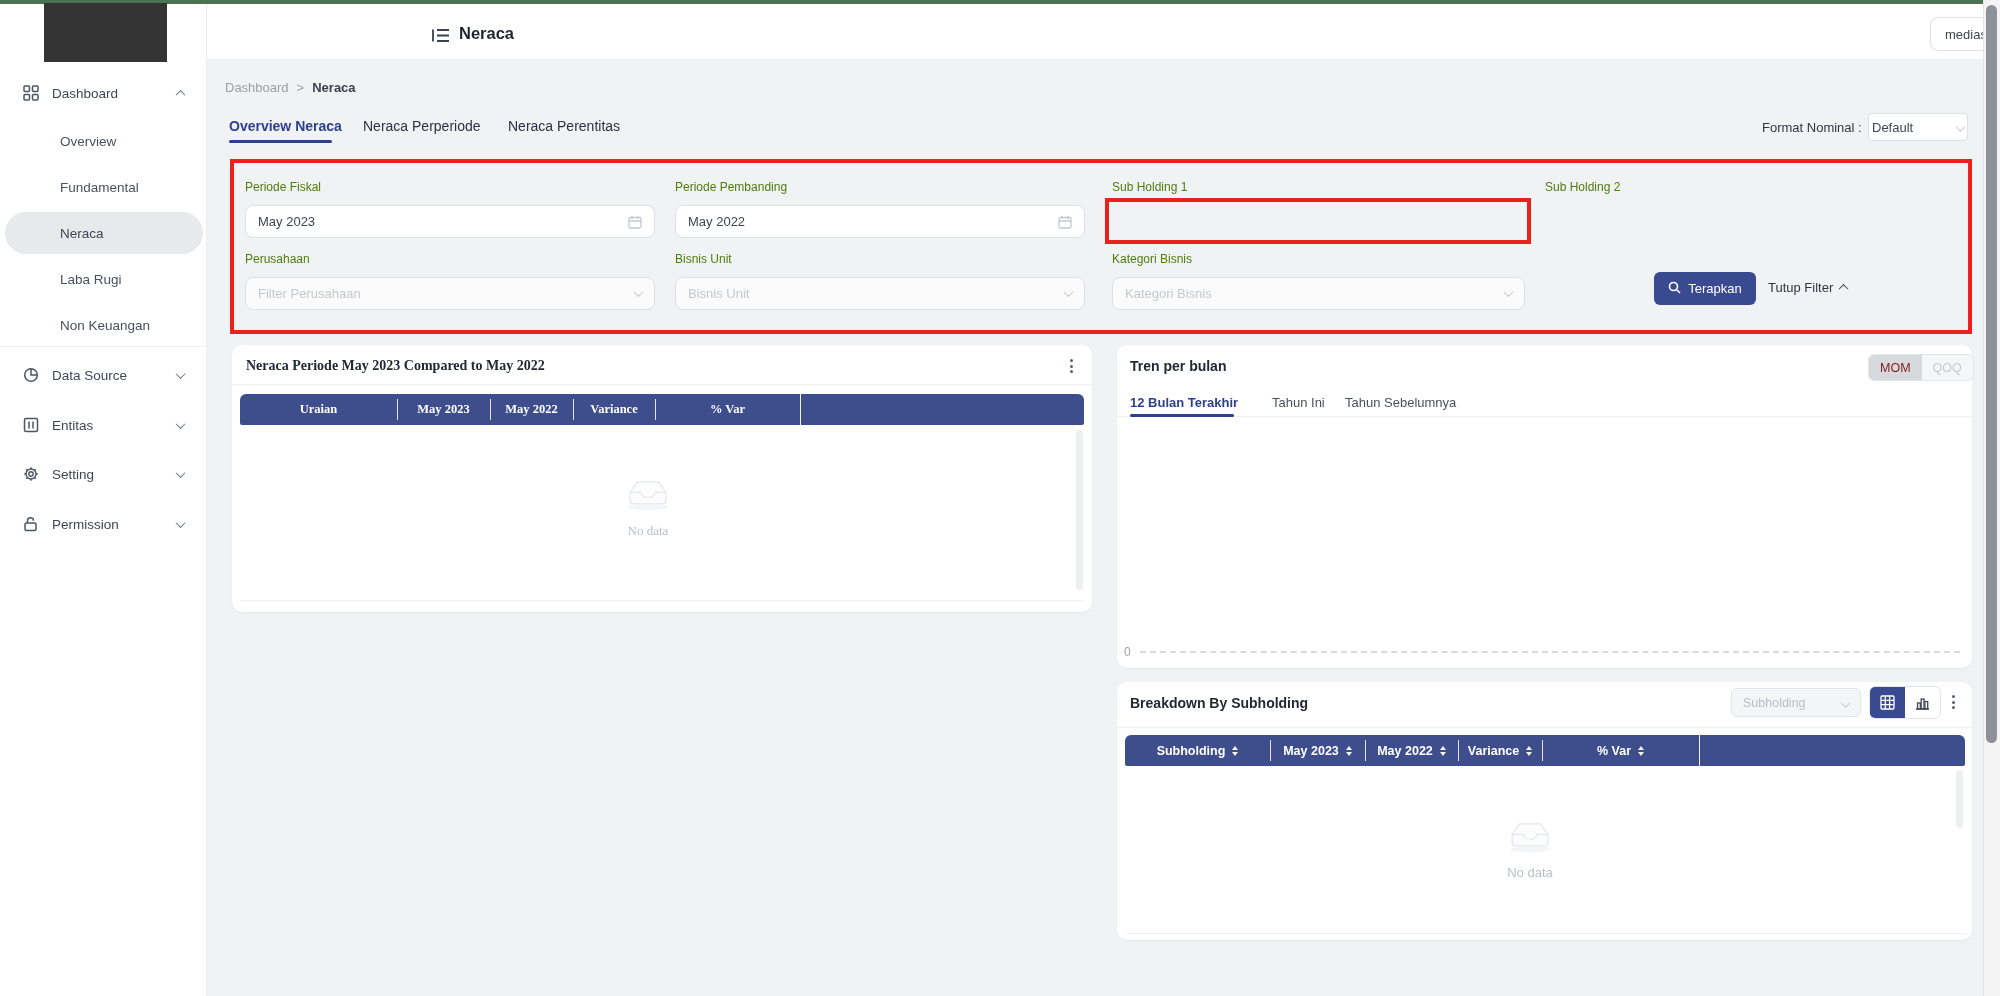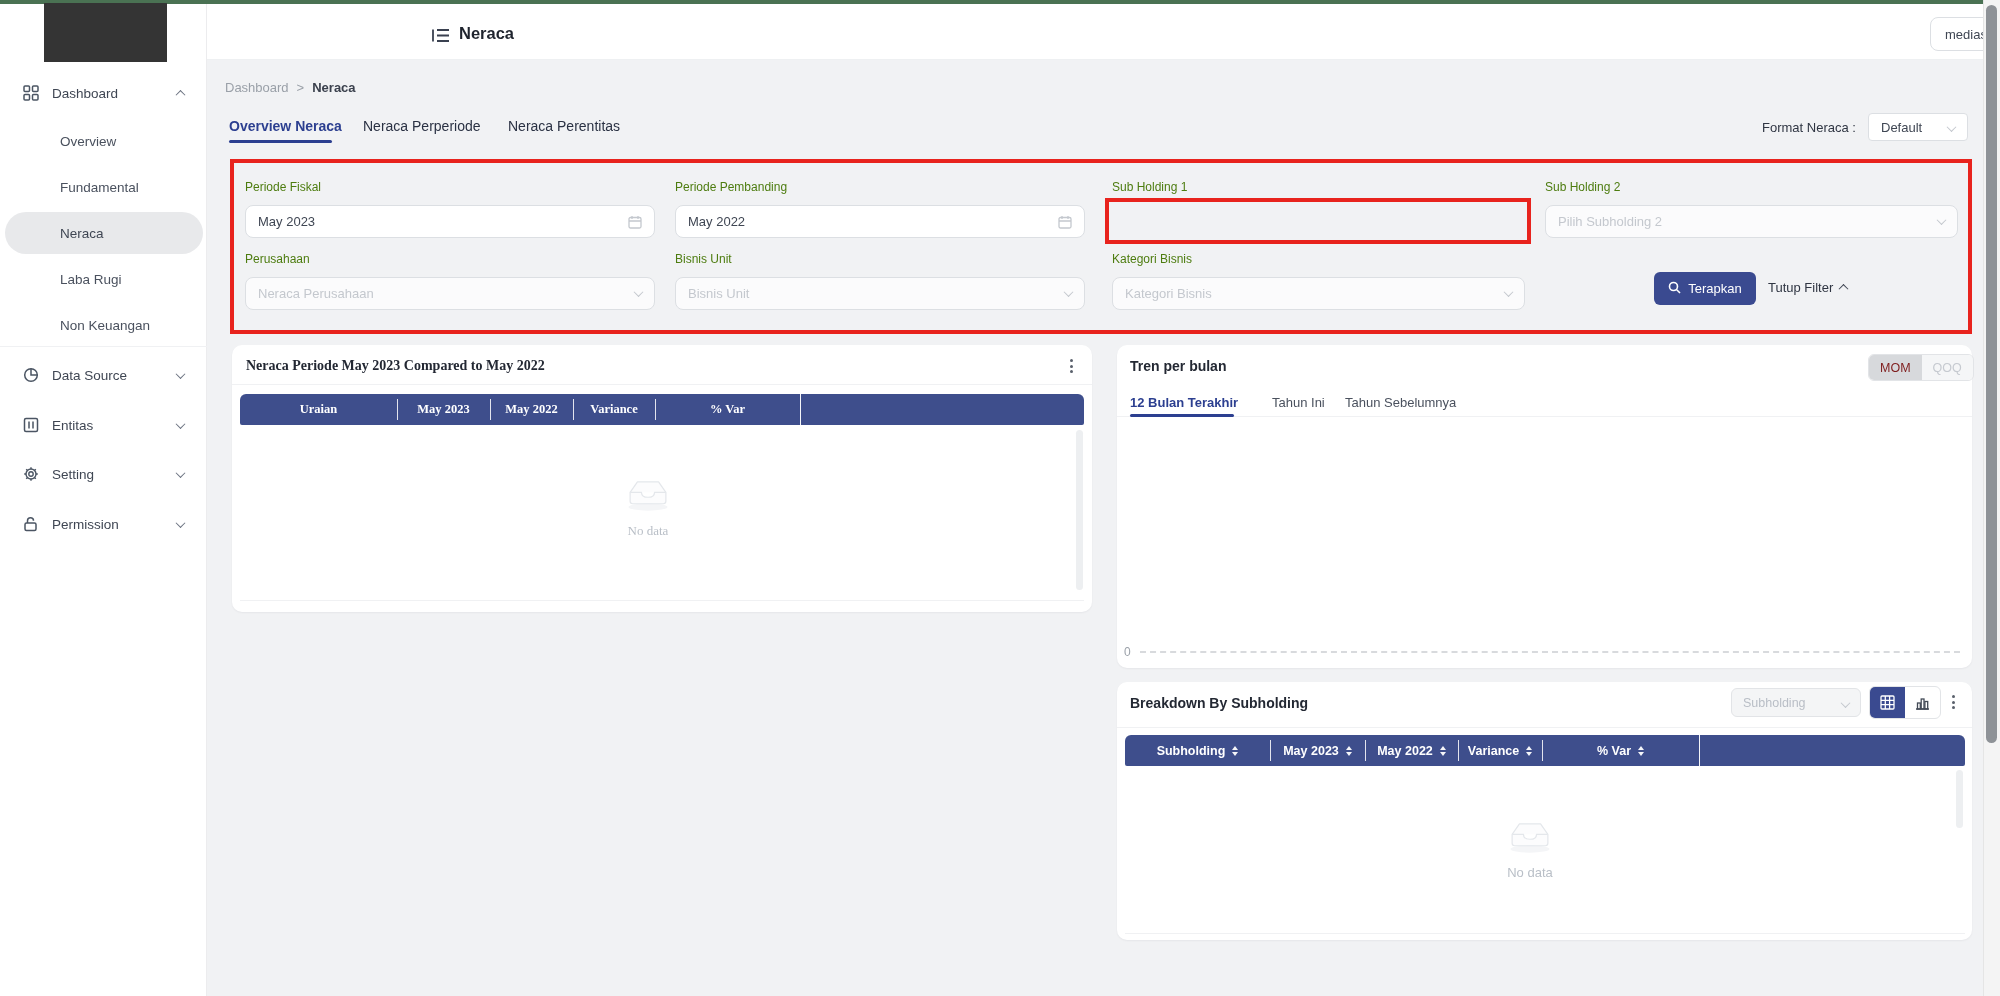--- a/index.html
+++ b/index.html
@@ -34,21 +34,21 @@
   .org-select { position:absolute; left:1723px; top:13px; width:204px; height:34px; background:#fff; border:1px solid #dcdfe3; border-radius:8px; display:flex; align-items:center; padding:0 14px; cursor:pointer; }
   .org-select .txt { font-size:13px; color:#3f4653; }
 
   
   .breadcrumb { left:225px; top:80px; font-size:13px; color:#9aa0a8; display:flex; gap:8px; align-items:center; }
   .breadcrumb .current { color:#3b414d; font-weight:600; }
   .tab { position:absolute; top:118px; font-size:14px; color:#2a3143; cursor:pointer; }
   .tab.active { color:#2c3f90; font-weight:700; }
   .tab-underline { position:absolute; top:140px; height:3px; background:#2c3f90; border-radius:2px; }
   .fmt-label { position:absolute; left:1762px; top:120px; font-size:13px; color:#2f3542; }
-  .fmt-select { position:absolute; left:1868px; top:113px; width:100px; height:28px; background:#fff; border:1px solid #dcdfe3; border-radius:4px; display:flex; align-items:center; padding:0 12px; cursor:pointer; }
+  .fmt-select { position:absolute; left:1868px; top:113px; width:100px; height:28px; background:#fff; border:1px solid #dcdfe3; border-radius:4px; display:flex; align-items:center; padding:0 3px; cursor:pointer; }
   .fmt-select .txt { font-size:13px; color:#3f4653; }
   .fmt-select .chev-wrap { margin-left:auto; }
 
   
   .anno-outer { left:230px; top:159px; width:1742px; height:175px; border:4px solid #e8231d; pointer-events:none; z-index:40; }
   .anno-inner { left:1105px; top:198px; width:426px; height:46px; border:4px solid #e8231d; pointer-events:none; z-index:40; }
 
   
   .f-label { position:absolute; font-size:12px; color:#4d7c0f; }
   .f-box { position:absolute; height:33px; background:#fff; border:1px solid #dcdfe3; border-radius:8px; display:flex; align-items:center; padding:0 12px; }
@@ -223,21 +223,21 @@
     <span>Dashboard</span>
     <span>&gt;</span>
     <span class="current">Neraca</span>
   </div>
 
   <div class="abs tab active" style="left:229px;">Overview Neraca</div>
   <div class="abs tab" style="left:363px;">Neraca Perperiode</div>
   <div class="abs tab" style="left:508px;">Neraca Perentitas</div>
   <div class="abs tab-underline" style="left:229px; width:103px;"></div>
 
-  <span class="fmt-label">Format Neraca :</span>
+  <span class="fmt-label">Format Nominal :</span>
   <div class="fmt-select">
     <span class="txt">Default</span>
     <span class="chev-wrap"><i class="chev down light"></i></span>
   </div>
 
   <span class="f-label" style="left:245px; top:180px;">Periode Fiskal</span>
   <div class="f-box" style="left:245px; top:205px; width:410px;">
     <input class="val" readonly="" value="May 2023" style="">
     <span class="tail">
       <svg width="14" height="14" viewBox="0 0 14 14" fill="none" stroke="#c4c8ce" stroke-width="1.3">
@@ -254,30 +254,24 @@
       <svg width="14" height="14" viewBox="0 0 14 14" fill="none" stroke="#c4c8ce" stroke-width="1.3">
         <rect x="1" y="2.5" width="12" height="10.5" rx="1.5"></rect>
           <path d="M4 1v3M10 1v3M1 6h12"></path>
       </svg>
     </span>
   </div>
 
   <span class="f-label" style="left:1112px; top:180px;">Sub Holding 1</span>
 
   <span class="f-label" style="left:1545px; top:180px;">Sub Holding 2</span>
-  <div class="f-box soft" style="left:1545px; top:205px; width:413px;">
-    <span class="ph">Pilih Subholding 2</span>
-    <span class="tail">
-        <i class="chev down light"></i>
-      </span>
-  </div>
 
   <span class="f-label" style="left:245px; top:252px;">Perusahaan</span>
   <div class="f-box soft" style="left:245px; top:277px; width:410px;">
-    <span class="ph">Neraca Perusahaan</span>
+    <span class="ph">Filter Perusahaan</span>
     <span class="tail">
         <i class="chev down light"></i>
       </span>
   </div>
 
   <span class="f-label" style="left:675px; top:252px;">Bisnis Unit</span>
   <div class="f-box soft" style="left:675px; top:277px; width:410px;">
     <span class="ph">Bisnis Unit</span>
     <span class="tail">
         <i class="chev down light"></i>

